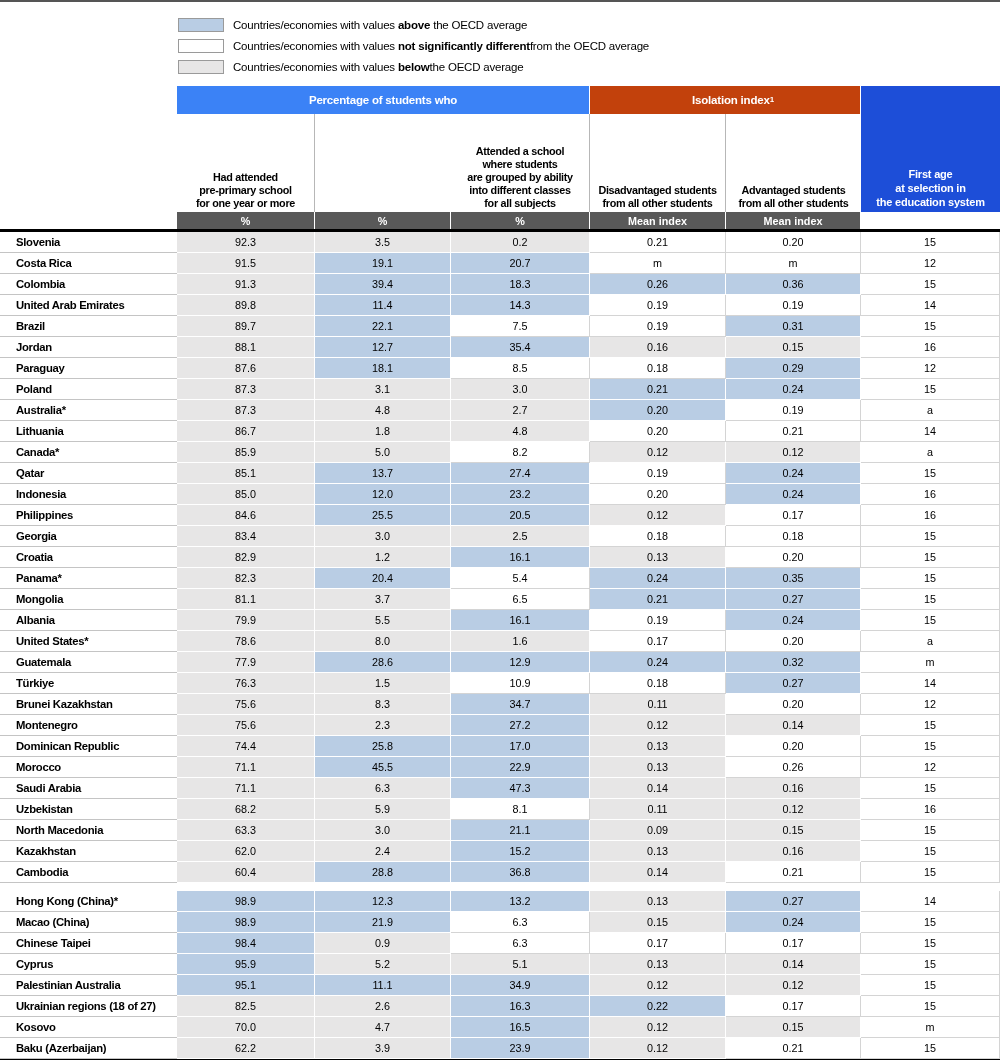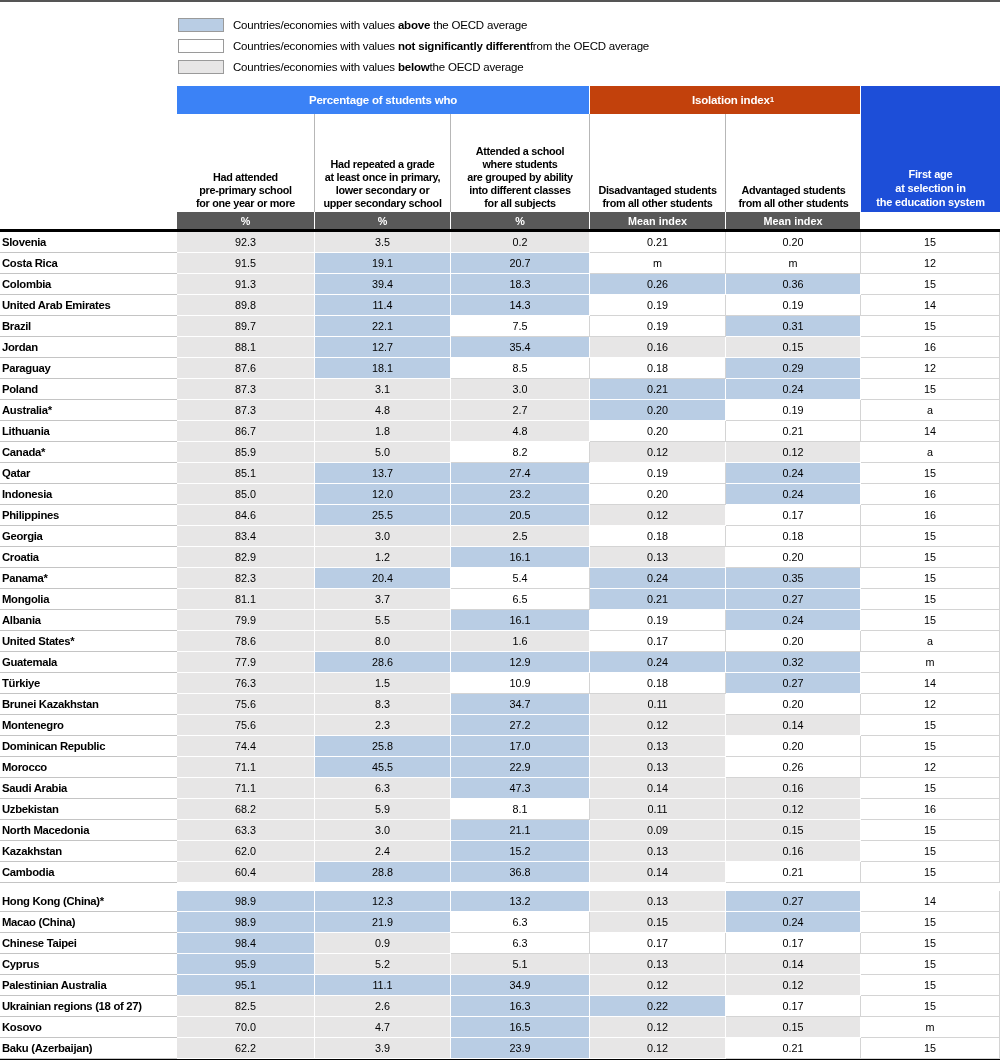--- a/index.html
+++ b/index.html
@@ -52,21 +52,21 @@
           border-right:1px solid #fff; }
   .unit-corner { grid-row:3; grid-column:1; background:#fff; }
   .unit:last-child { border-right:none;margin-top:45px; }
 
   .thick-rule { width:1000px; height:3px; background:#000; }
   .bottom-rule { width:1000px; height:3px; background:#000; }
 
   
   .row { height:21px; }
   .name { background:#fff; font-weight:bold; font-size:11.3px; letter-spacing:-0.3px;
-          display:flex; align-items:center; padding-left:2px;
+          display:flex; align-items:center; padding-left:16px;
           border-bottom:1px solid #c4c4c4; white-space:nowrap; overflow:hidden; }
   .v { font-size:10.8px; display:flex; align-items:center; justify-content:center; }
   .v.above { background:#b9cde4; border-right:1px solid #fff;     border-bottom:1px solid #fff; }
   .v.below { background:#e7e6e6; border-right:1px solid #fff;     border-bottom:1px solid #fff; }
   .v.avg, .v.none { background:#ffffff; border-right:1px solid #d4d4d4; border-bottom:1px solid #d4d4d4; }
   .section-gap { height:8px; background:#fff; }
 </style>
 </head>
 <body>
 
@@ -96,24 +96,20 @@
       <span>Isolation index</span>
       <sup>1</sup>
     </div>
   <div class="band band-green">First age
 at selection in
 the education system</div>
 
   <div class="sub sub-1">Had attended
 pre-primary school
 for one year or more</div>
-  <div class="sub sub-2">Had repeated a grade
-at least once in primary,
-lower secondary or
-upper secondary school</div>
   <div class="sub sub-3">Attended a school
 where students
 are grouped by ability
 into different classes
 for all subjects</div>
   <div class="sub sub-4">Disadvantaged students
 from all other students</div>
   <div class="sub sub-5">Advantaged students
 from all other students</div>
 

